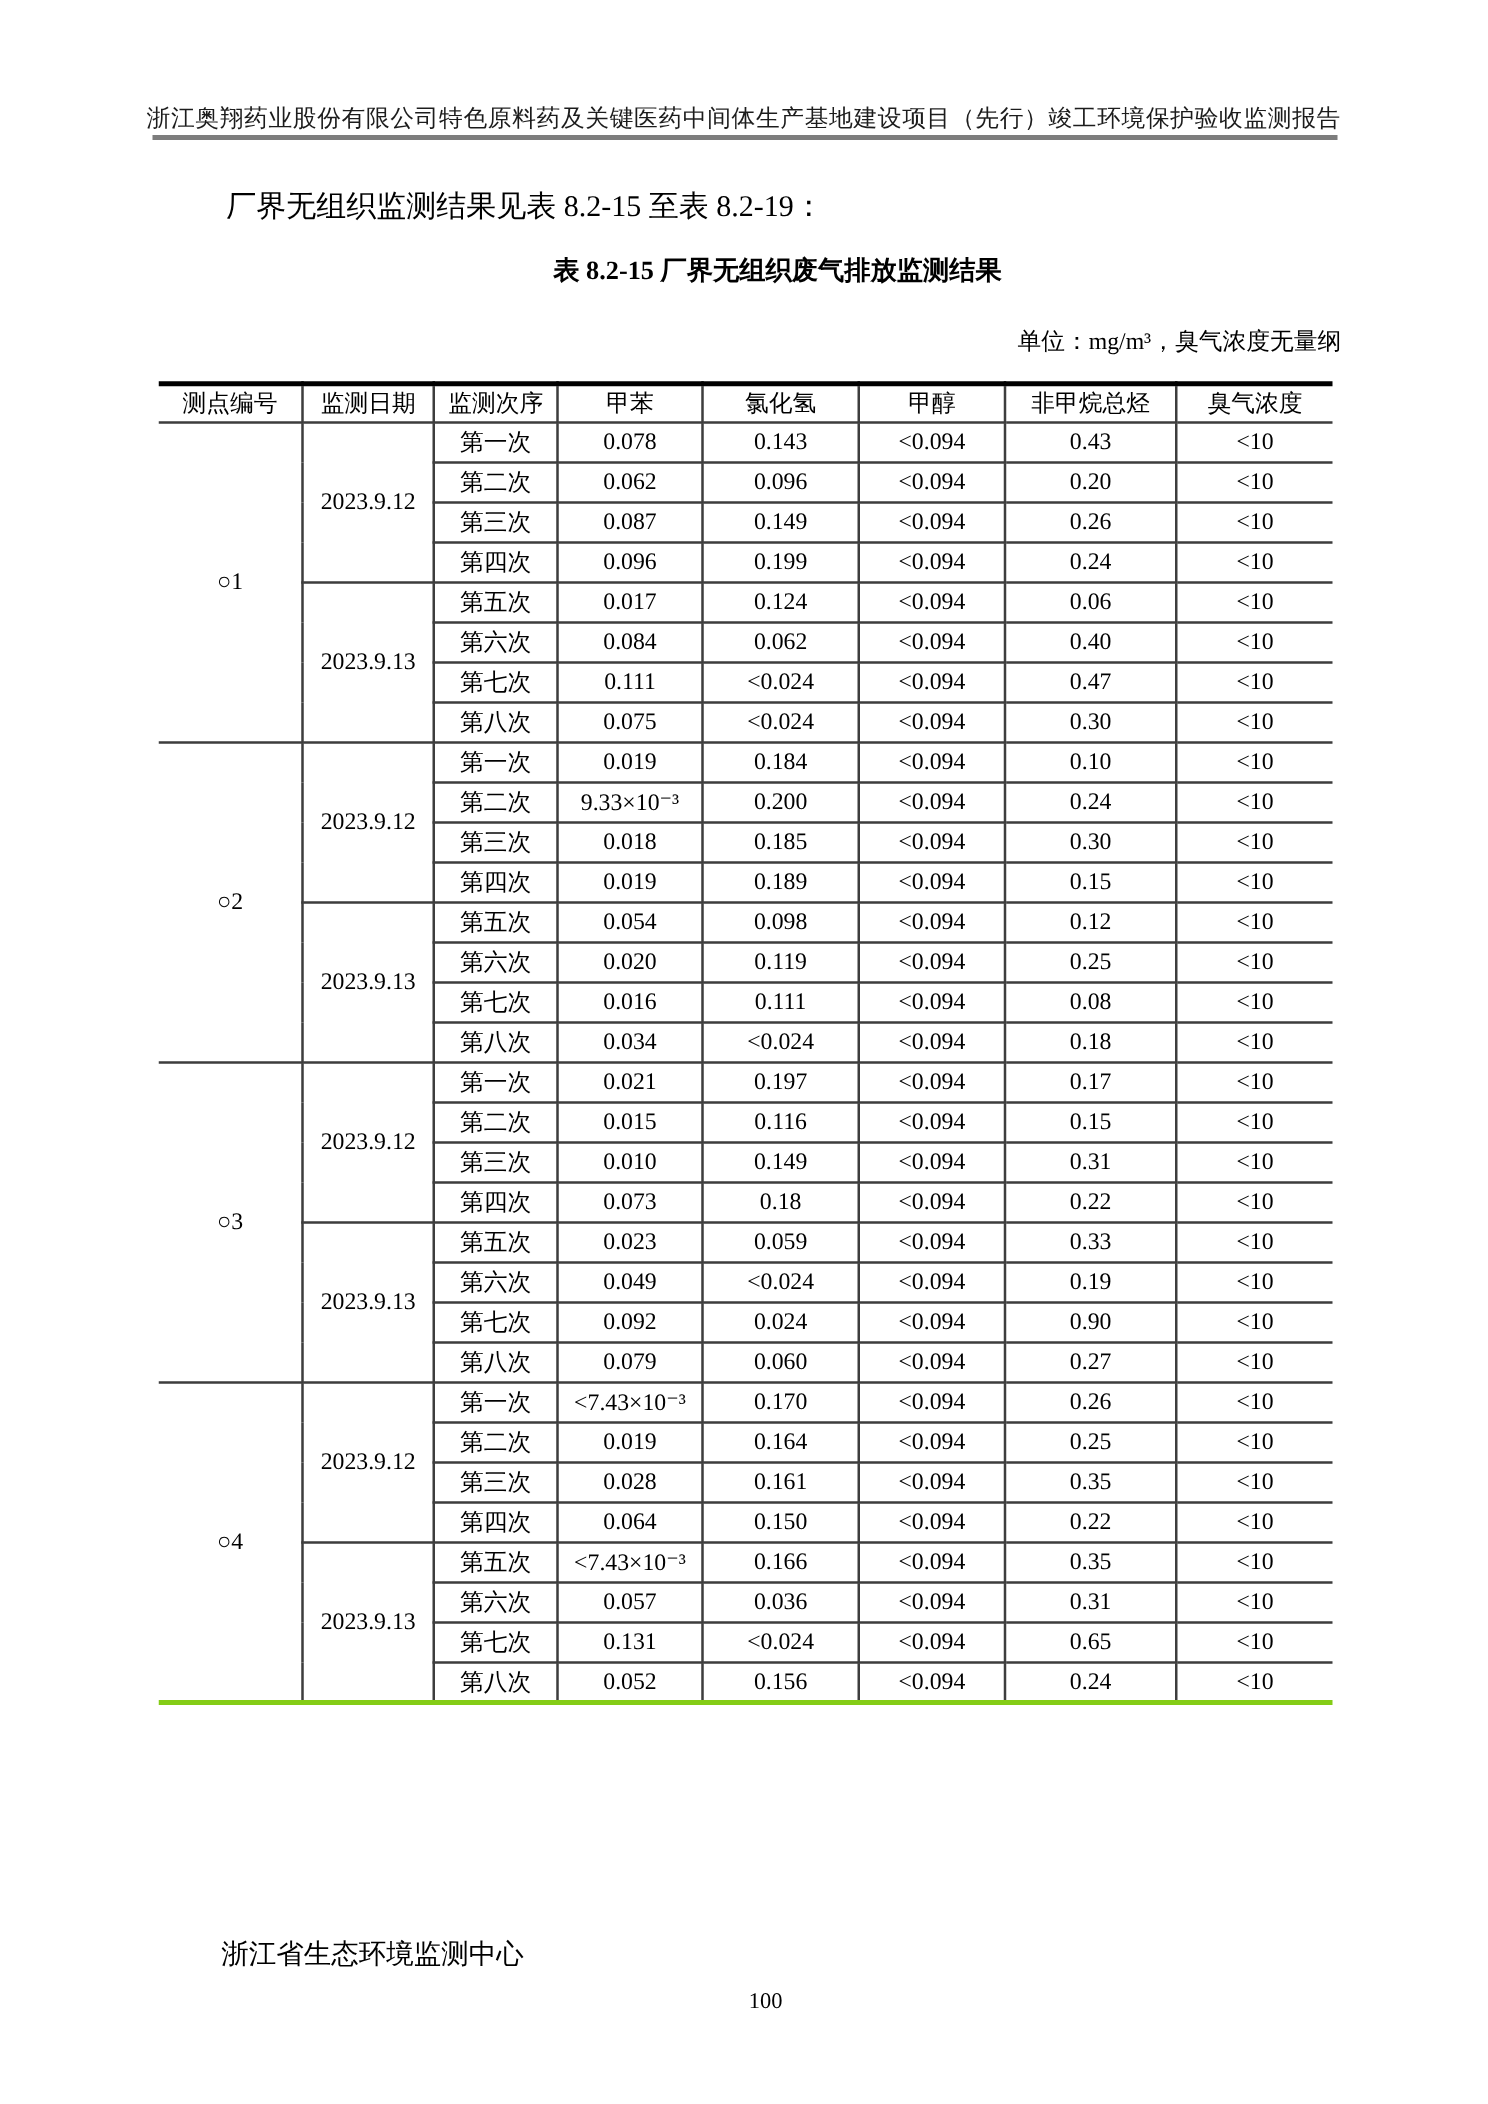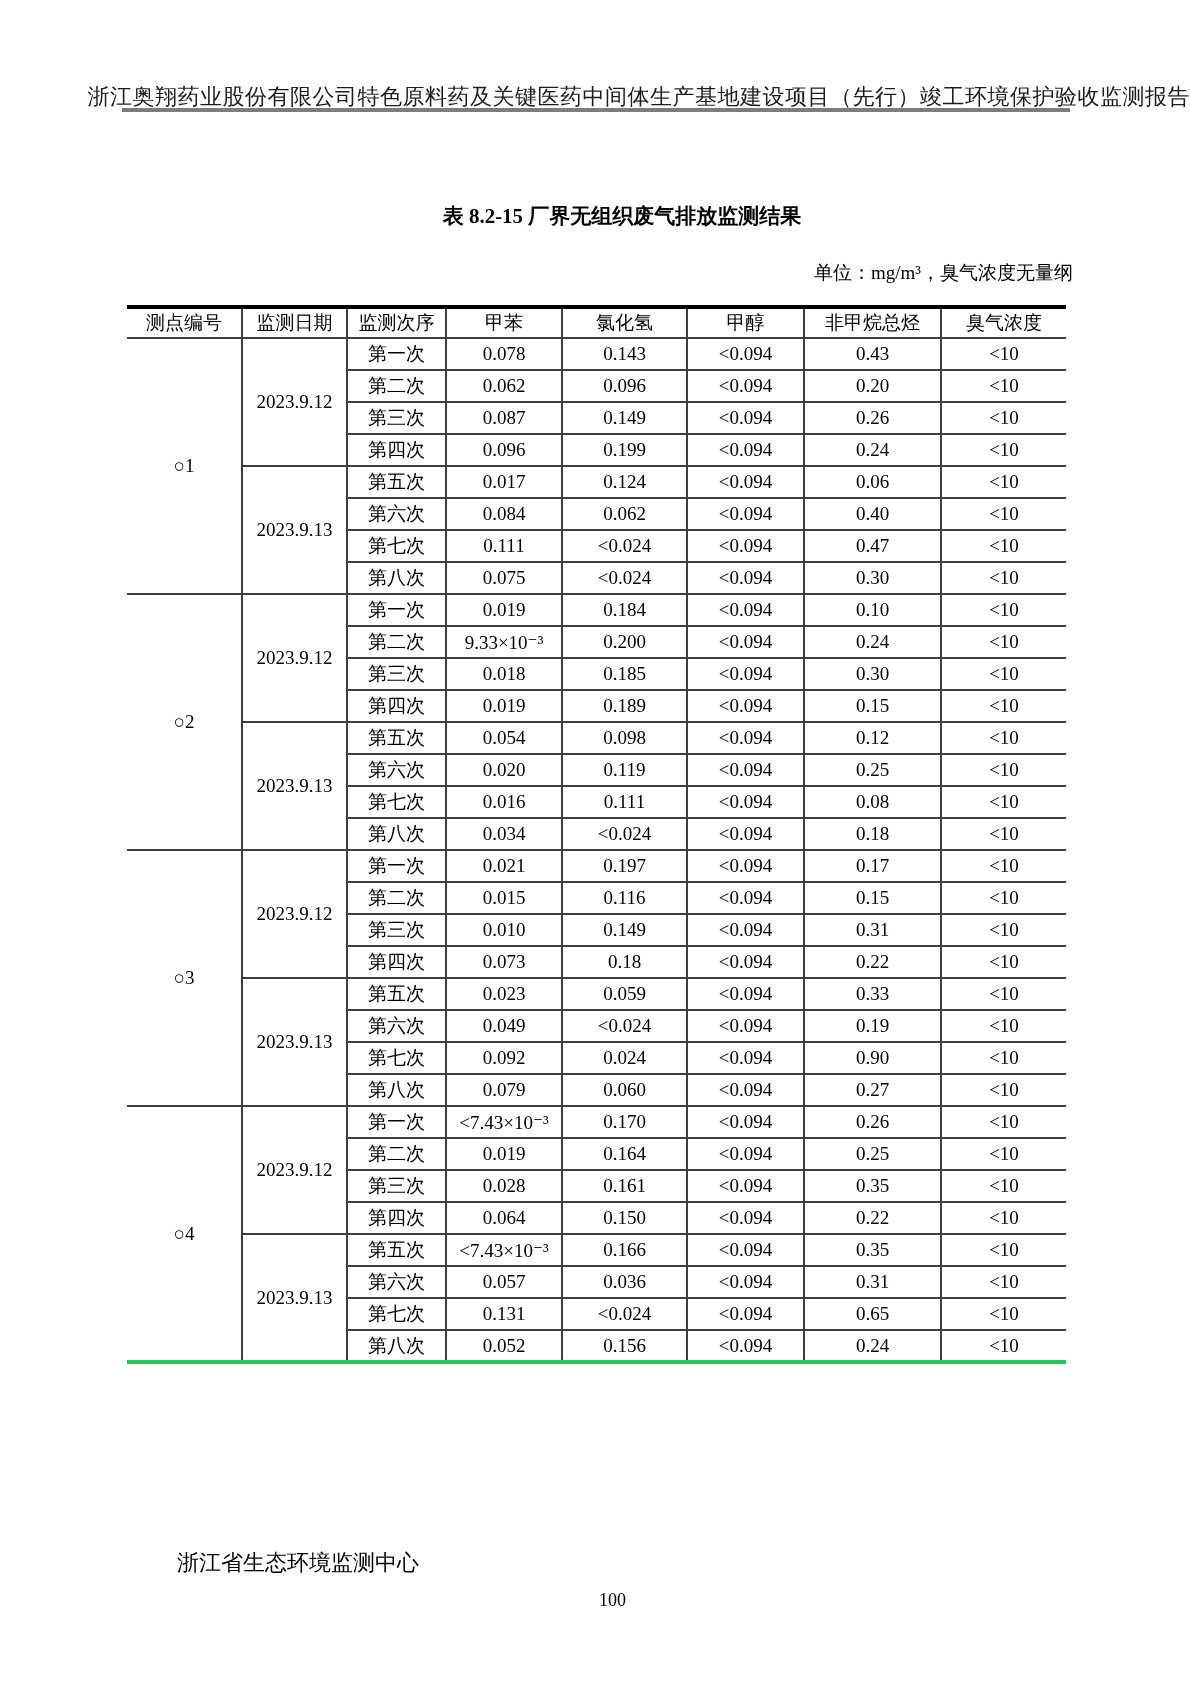--- a/index.html
+++ b/index.html
@@ -5,21 +5,21 @@
   * { box-sizing: border-box; }
   html,body { margin:0; padding:0; }
   body {
     width:1190px; height:1683px; background:#ffffff;
     font-family:"Liberation Serif","DejaVu Serif",serif; color:#000;
   }
   .page { position:relative; width:1190px; height:1683px; background:#fff; overflow:hidden; }
 
   .doc-header {
     position:absolute; top:82px; left:0; width:100%;
-    text-align:right; font-size:22px; color:#1c1c1c; letter-spacing:0.5px;
+    text-align:center; font-size:19px; color:#1c1c1c; letter-spacing:0.5px;
     white-space:nowrap;
   }
   .header-rule {
     position:absolute; top:108px; left:122px; width:948px; height:4px;
     background:#7d7d7d;
   }
   .intro-heading {
     position:absolute; top:149px; left:181px;
     font-size:24px; color:#000;
   }
@@ -27,21 +27,21 @@
     position:absolute; top:202px; left:0; width:100%;
     text-align:center; font-size:21px; font-weight:bold;margin-left:27px;
   }
   .unit-note {
     position:absolute; top:260px; right:117px; font-size:19px;
   }
 
   table.monitoring {
     position:absolute; top:305px; left:127px;
     width:939px; border-collapse:collapse; table-layout:fixed;
-    border-top:4px solid #000; border-bottom:4px solid #22c55e;
+    border-top:4px solid #000; border-bottom:4px solid #84cc16;
   }
   th, td {
     border:2px solid #3d3d3d;
     text-align:center; vertical-align:middle;
     font-size:19px; font-weight:normal; padding:0 2px;
     overflow:hidden; white-space:nowrap;
   }
   th { height:31px; }
   td { height:32px; }
   .col-point { border-left:none; }
@@ -51,20 +51,21 @@
   .page-number { position:absolute; top:1551px; left:599px; font-size:18px;margin-top:39px; }
 </style>
 </head>
 <body>
 
 <div class="page">
 
   <div class="doc-header">浙江奥翔药业股份有限公司特色原料药及关键医药中间体生产基地建设项目（先行）竣工环境保护验收监测报告</div>
   <div class="header-rule"></div>
 
+  <div class="intro-heading">厂界无组织监测结果见表 8.2-15 至表 8.2-19：</div>
   <div class="table-title">表 8.2-15  厂界无组织废气排放监测结果</div>
   <div class="unit-note">单位：mg/m³，臭气浓度无量纲</div>
 
   <table class="monitoring">
     <colgroup>
       <col style="width:115px">
         <col style="width:105px">
         <col style="width:99px">
       <col style="width:116px">
         <col style="width:125px">

